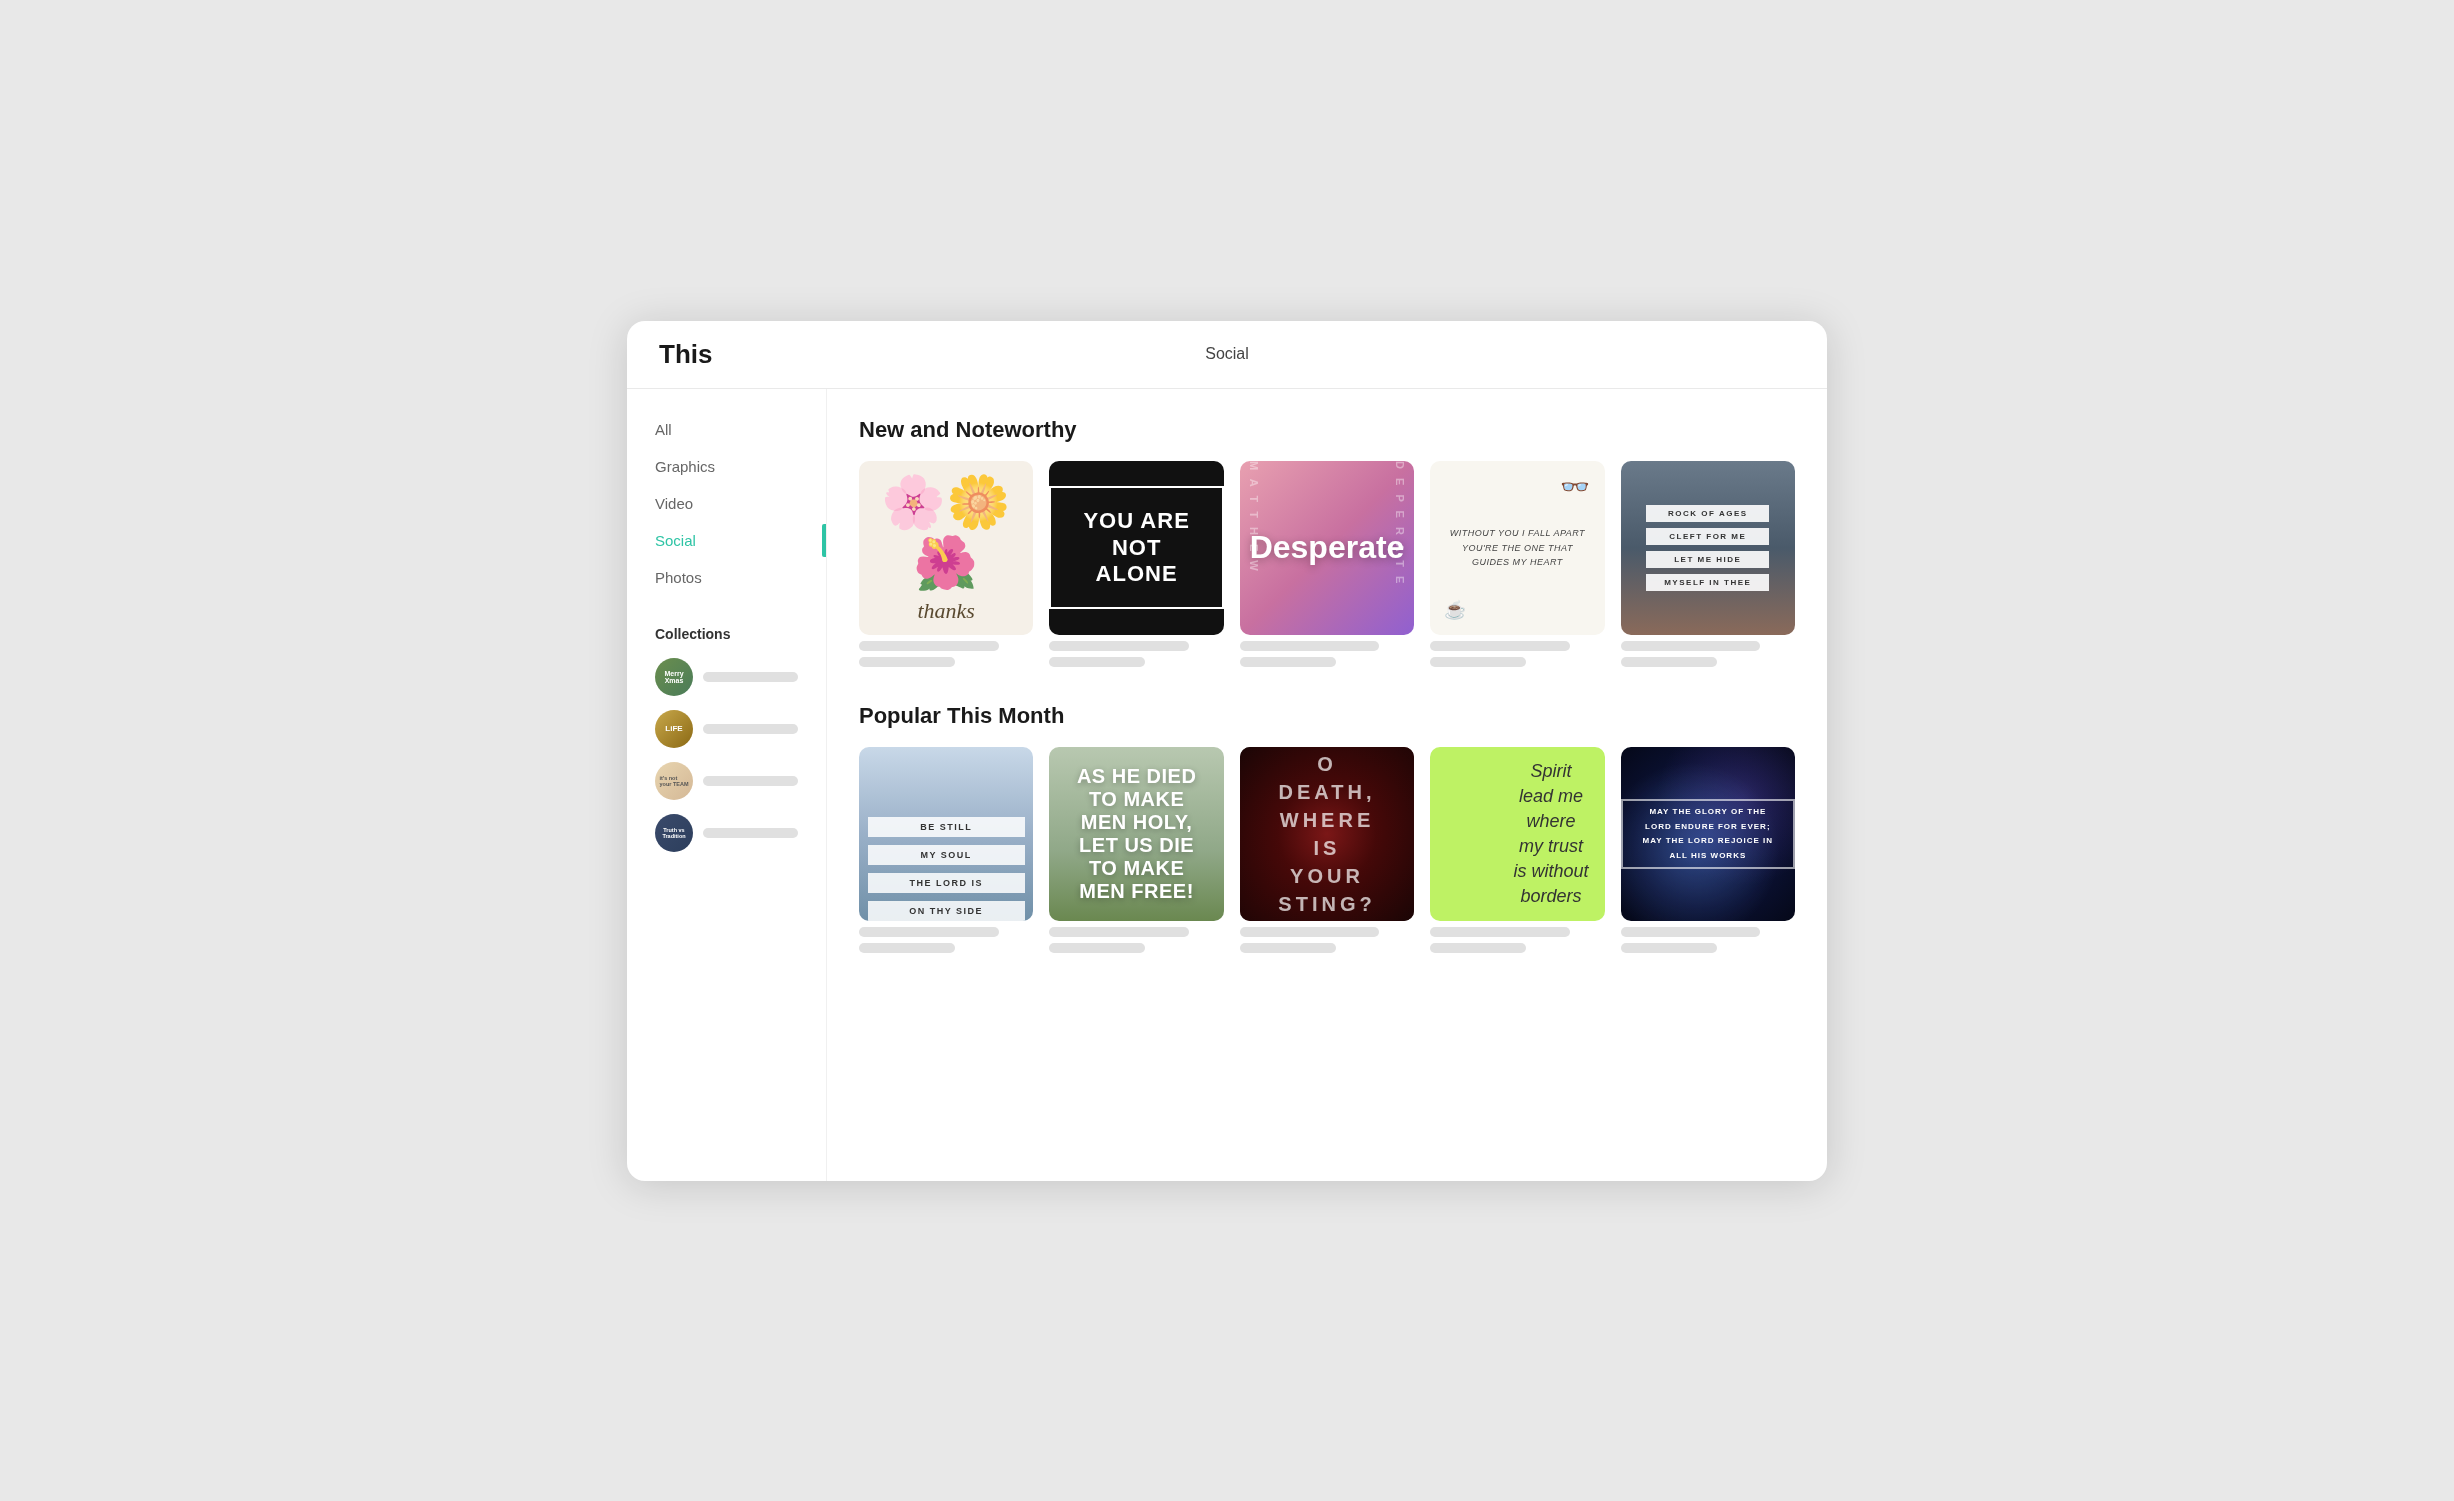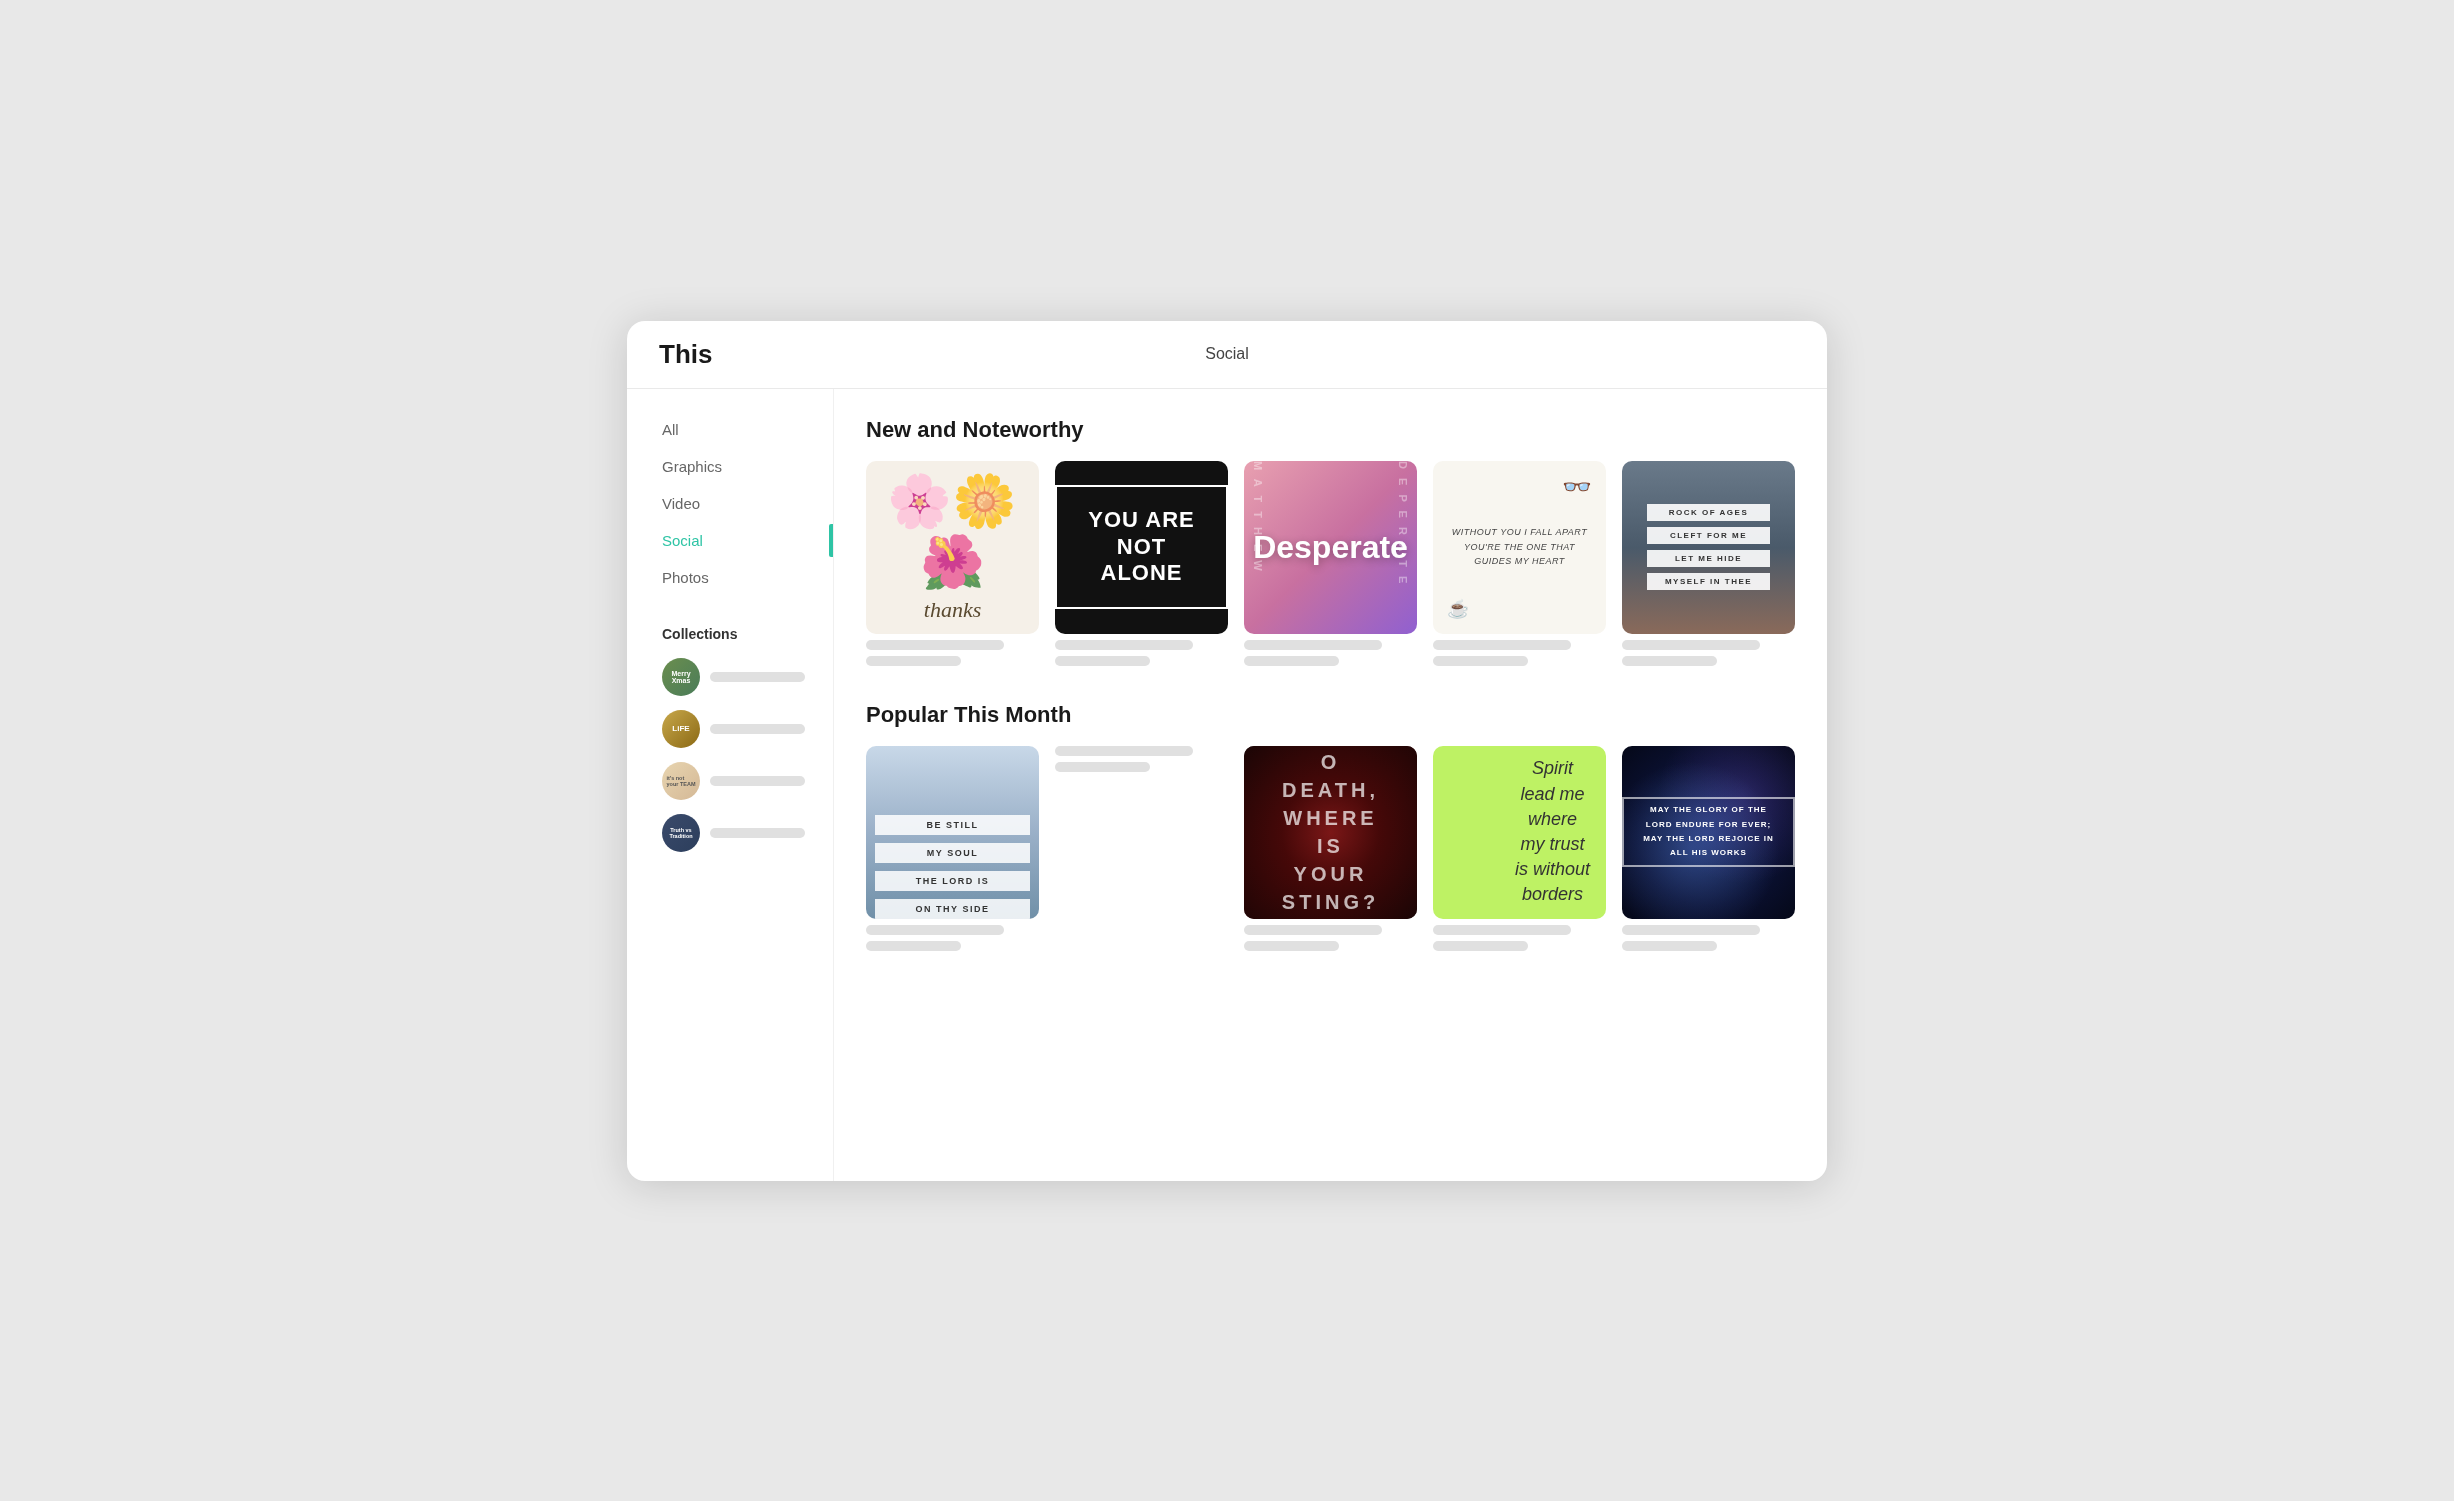--- a/index.html
+++ b/index.html
@@ -37,21 +37,20 @@
     .header-tab {
       position: absolute;
       left: 50%;
       transform: translateX(-50%);
       font-size: 16px;
       color: #444;
     }
     .main-layout {
       display: flex;
       flex: 1;
-      margin-left: 7px;
     }
     .sidebar {
       width: 200px;
       min-width: 200px;
       padding: 24px 0;
       border-right: 1px solid #f0f0f0;
       position: relative;
     }
     .sidebar-nav {
       display: flex;
@@ -522,20 +521,23 @@
                 <div class="be-still-banner">MY SOUL</div>
                 <div class="be-still-banner">THE LORD IS</div>
                 <div class="be-still-banner">ON THY SIDE</div>
               </div>
             </div>
             <div class="card-label-line"></div>
             <div class="card-label-line short"></div>
           </div>
 
           <div class="card">
+            <div class="card-image card-as-he-died">
+              <div class="as-he-died-text">AS HE DIED TO MAKE MEN HOLY, LET US DIE TO MAKE MEN FREE!</div>
+            </div>
             <div class="card-label-line"></div>
             <div class="card-label-line short"></div>
           </div>
 
           <div class="card">
             <div class="card-image card-o-death">
               <div class="o-death-flower"></div>
               <div class="o-death-text">O<br>DEATH,<br>WHERE<br>IS<br>YOUR<br>STING?</div>
             </div>
             <div class="card-label-line"></div>

